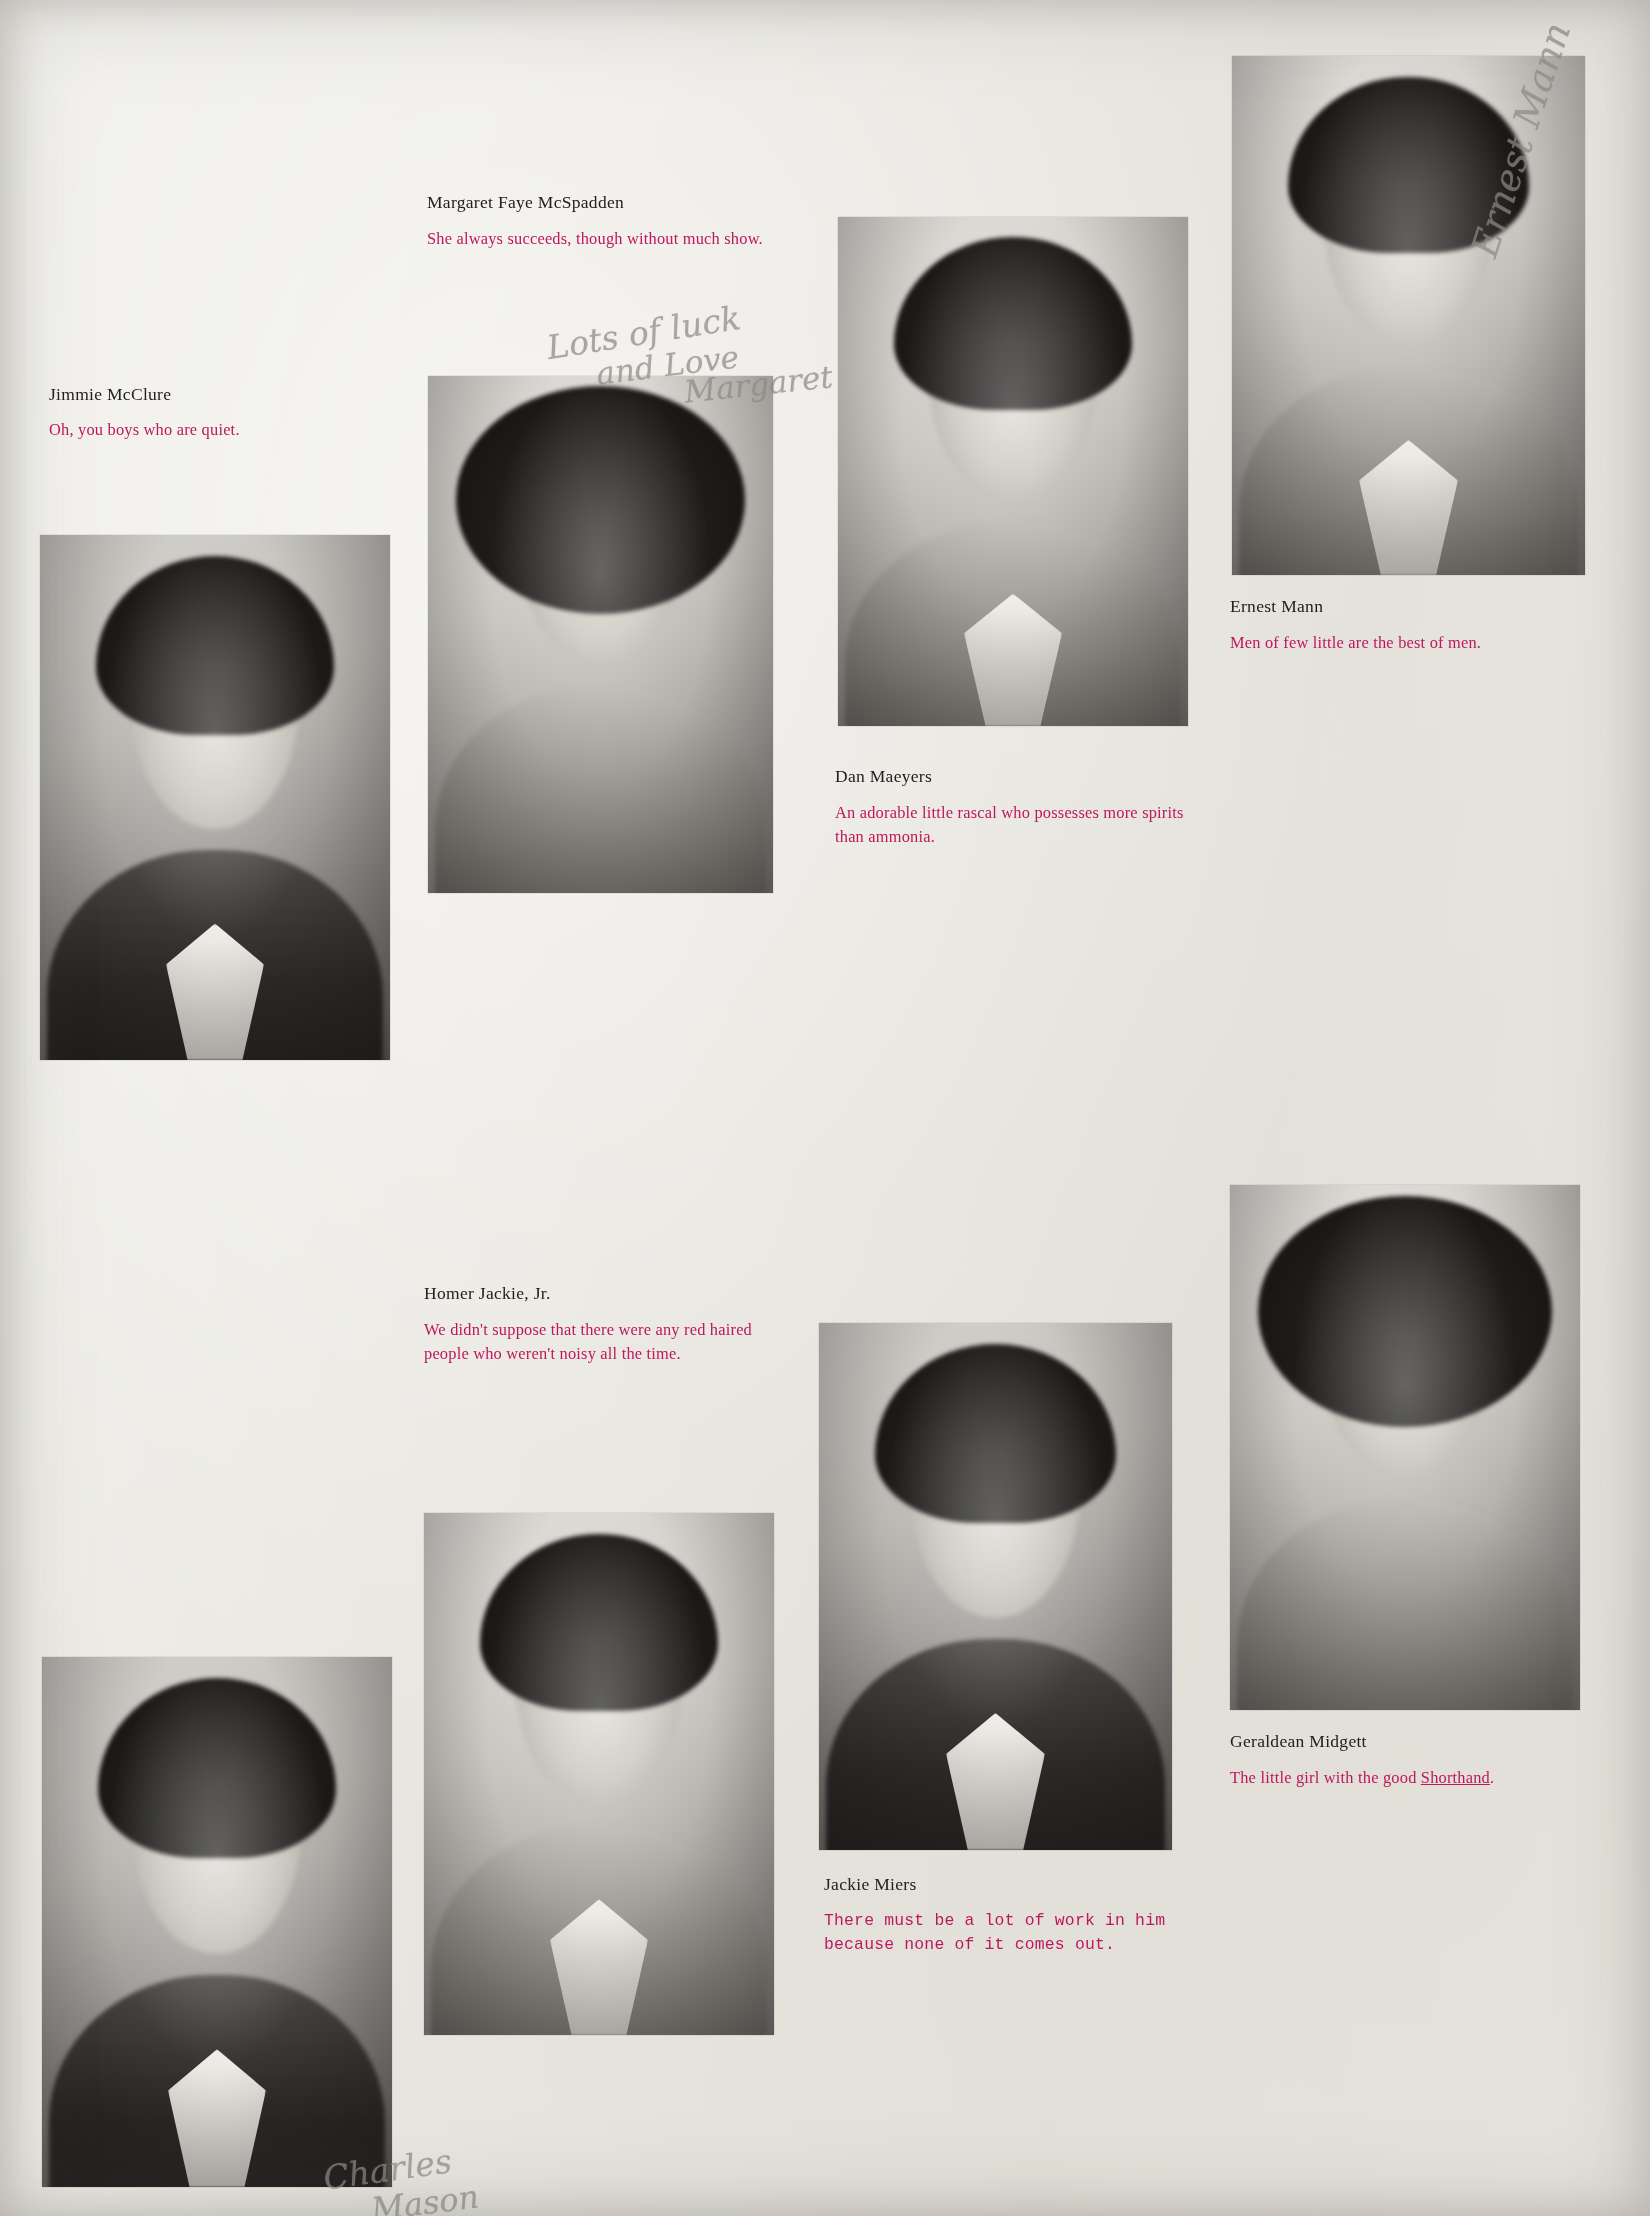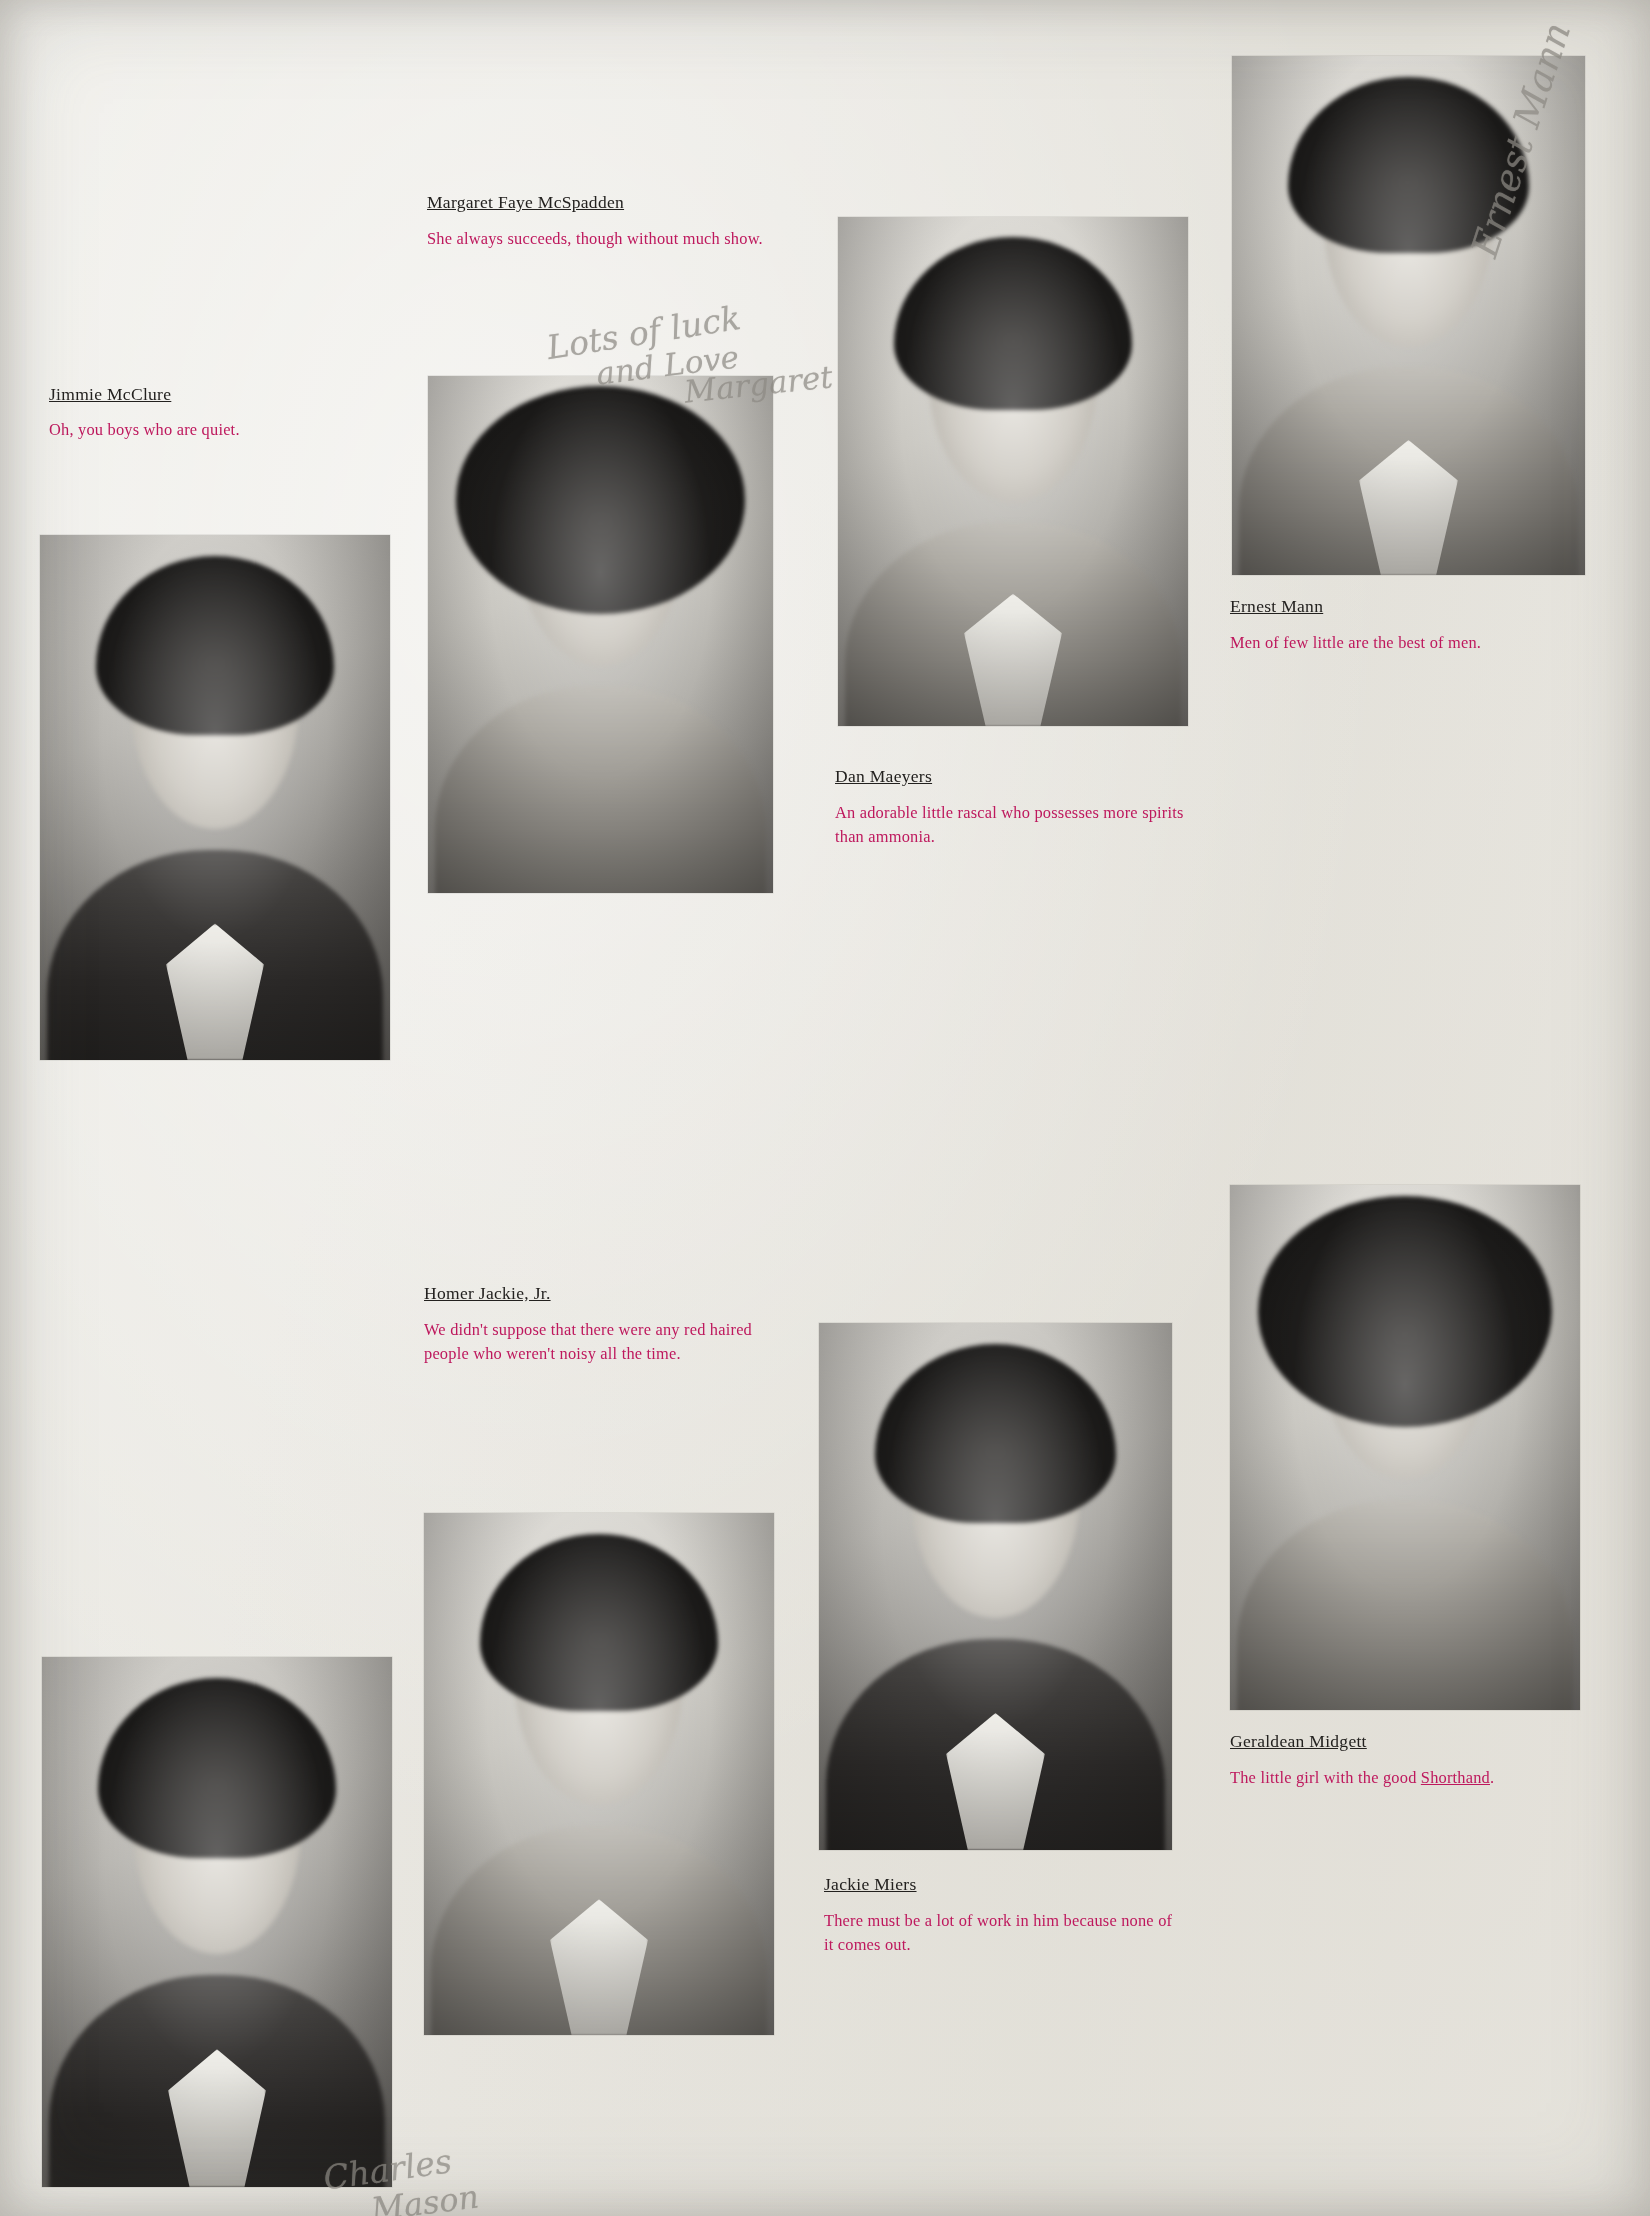--- a/index.html
+++ b/index.html
@@ -37,21 +37,20 @@
   }
   .entry {
     position: absolute;
   }
   .name {
     font-family: "Liberation Serif", serif;
     font-size: 17.5px;
     letter-spacing: 0.3px;
     color: #23211f;
     white-space: nowrap;
-    text-decoration: underline;
   }
   .quote {
     font-family: "Liberation Serif", serif;
     font-size: 16.4px;
     line-height: 1.45;
     color: #be185d;
     letter-spacing: 0.2px;
   }
   .quote .u {
     text-decoration: underline;
@@ -225,21 +224,21 @@
   <div class="photo" style="left:819px; top:1323px; width:353px; height:527px;">
     <div class="bg"></div>
       <div class="torso"></div>
       <div class="shirt"></div>
       <div class="face"></div>
       <div class="hair"></div>
       <div class="vig"></div>
   </div>
   <div class="entry" style="left:824px; top:1874px; width:371px;">
     <div class="name">Jackie Miers</div>
-    <div class="quote" style="margin-top:13.8px; width:360px;">There must be a lot of work in him because none of it comes out.</div>
+    <div class="quote" style="margin-top:13.8px; width:360px;font-family:Liberation Mono, monospace;">There must be a lot of work in him because none of it comes out.</div>
   </div>
 
   <div class="photo light curly" style="left:1230px; top:1185px; width:350px; height:525px;">
     <div class="bg"></div>
       <div class="torso"></div>
       <div class="face"></div>
       <div class="hair"></div>
       <div class="vig"></div>
   </div>
   <div class="entry" style="left:1230px; top:1731px; width:371px;">

